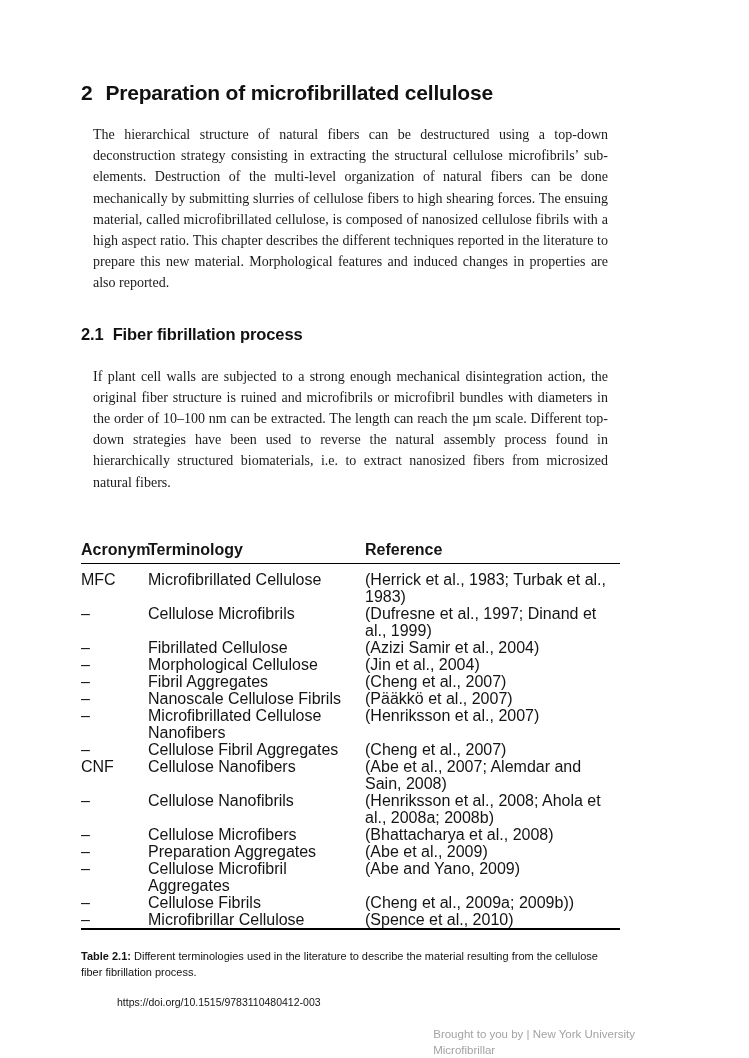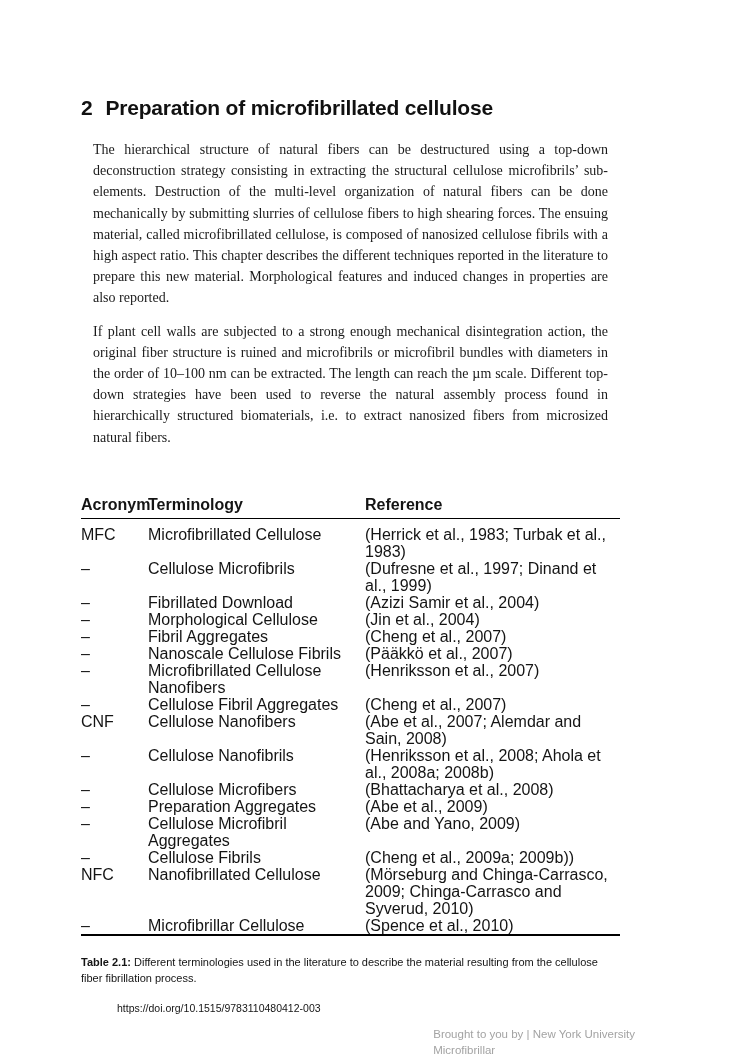--- a/index.html
+++ b/index.html
@@ -5,21 +5,21 @@
   html,body{margin:0;padding:0;background:#ffffff;}
   .page{
     position:relative;
     width:749px;height:1058px;
     background:#ffffff;
     font-family:"Liberation Serif", serif;
     color:#1a1a1a;
     overflow:hidden;
   }
   .content{
-    position:absolute;left:81px;top:95px;width:539px;
+    position:absolute;left:81px;top:80px;width:539px;
   }
   .chapter-heading{
     font-family:"Liberation Sans", sans-serif;
     font-size:21px;font-weight:700;color:#111;
     line-height:26px;margin:0 0 18px 0;letter-spacing:-0.2px;
   }
   .chapter-heading .num{margin-right:13px;}
   .section-heading{
     font-family:"Liberation Sans", sans-serif;
     font-size:16.5px;font-weight:700;color:#111;
@@ -68,20 +68,21 @@
 </head>
 <body>
 
 <div class="page">
   <div class="content">
 
     <h1 class="chapter-heading"><span class="num">2</span><span>Preparation of microfibrillated cellulose</span></h1>
 
     <p class="body-par">The hierarchical structure of natural fibers can be destructured using a top-down deconstruction strategy consisting in extracting the structural cellulose microfibrils’ sub-elements. Destruction of the multi-level organization of natural fibers can be done mechanically by submitting slurries of cellulose fibers to high shearing forces. The ensuing material, called microfibrillated cellulose, is composed of nanosized cellulose fibrils with a high aspect ratio. This chapter describes the different techniques reported in the literature to prepare this new material. Morphological features and induced changes in properties are also reported.</p>
 
+    <h2 class="section-heading"><span class="num">2.1</span><span>Fiber fibrillation process</span></h2>
 
     <p class="body-par">If plant cell walls are subjected to a strong enough mechanical disintegration action, the original fiber structure is ruined and microfibrils or microfibril bundles with diameters in the order of 10–100 nm can be extracted. The length can reach the µm scale. Different top-down strategies have been used to reverse the natural assembly process found in hierarchically structured biomaterials, i.e. to extract nanosized fibers from microsized natural fibers.</p>
 
     <table class="term-table">
       <colgroup>
         <col style="width:67px">
         <col style="width:217px">
         <col style="width:255px">
       </colgroup>
       <thead>
@@ -97,21 +98,21 @@
             <td>Microfibrillated Cellulose</td>
             <td>(Herrick et al., 1983; Turbak et al., 1983)</td>
           </tr>
           <tr>
             <td>–</td>
             <td>Cellulose Microfibrils</td>
             <td>(Dufresne et al., 1997; Dinand et al., 1999)</td>
           </tr>
           <tr>
             <td>–</td>
-            <td>Fibrillated Download</td>
+            <td>Fibrillated Cellulose</td>
             <td>(Azizi Samir et al., 2004)</td>
           </tr>
           <tr>
             <td>–</td>
             <td>Morphological Cellulose</td>
             <td>(Jin et al., 2004)</td>
           </tr>
           <tr>
             <td>–</td>
             <td>Fibril Aggregates</td>
@@ -156,25 +157,20 @@
             <td>–</td>
             <td>Cellulose Microfibril Aggregates</td>
             <td>(Abe and Yano, 2009)</td>
           </tr>
           <tr>
             <td>–</td>
             <td>Cellulose Fibrils</td>
             <td>(Cheng et al., 2009a; 2009b))</td>
           </tr>
           <tr>
-            <td>NFC</td>
-            <td>Nanofibrillated Cellulose</td>
-            <td>(Mörseburg and Chinga-Carrasco, 2009; Chinga-Carrasco and Syverud, 2010)</td>
-          </tr>
-          <tr>
             <td>–</td>
             <td>Microfibrillar Cellulose</td>
             <td>(Spence et al., 2010)</td>
           </tr>
         </tbody>
     </table>
 
     <p class="caption"><span class="cap-label">Table 2.1:</span> <span>Different terminologies used in the literature to describe the material resulting from the cellulose fiber fibrillation process.</span></p>
 
     <a class="doi-line" href="#">https://doi.org/10.1515/9783110480412-003</a>

